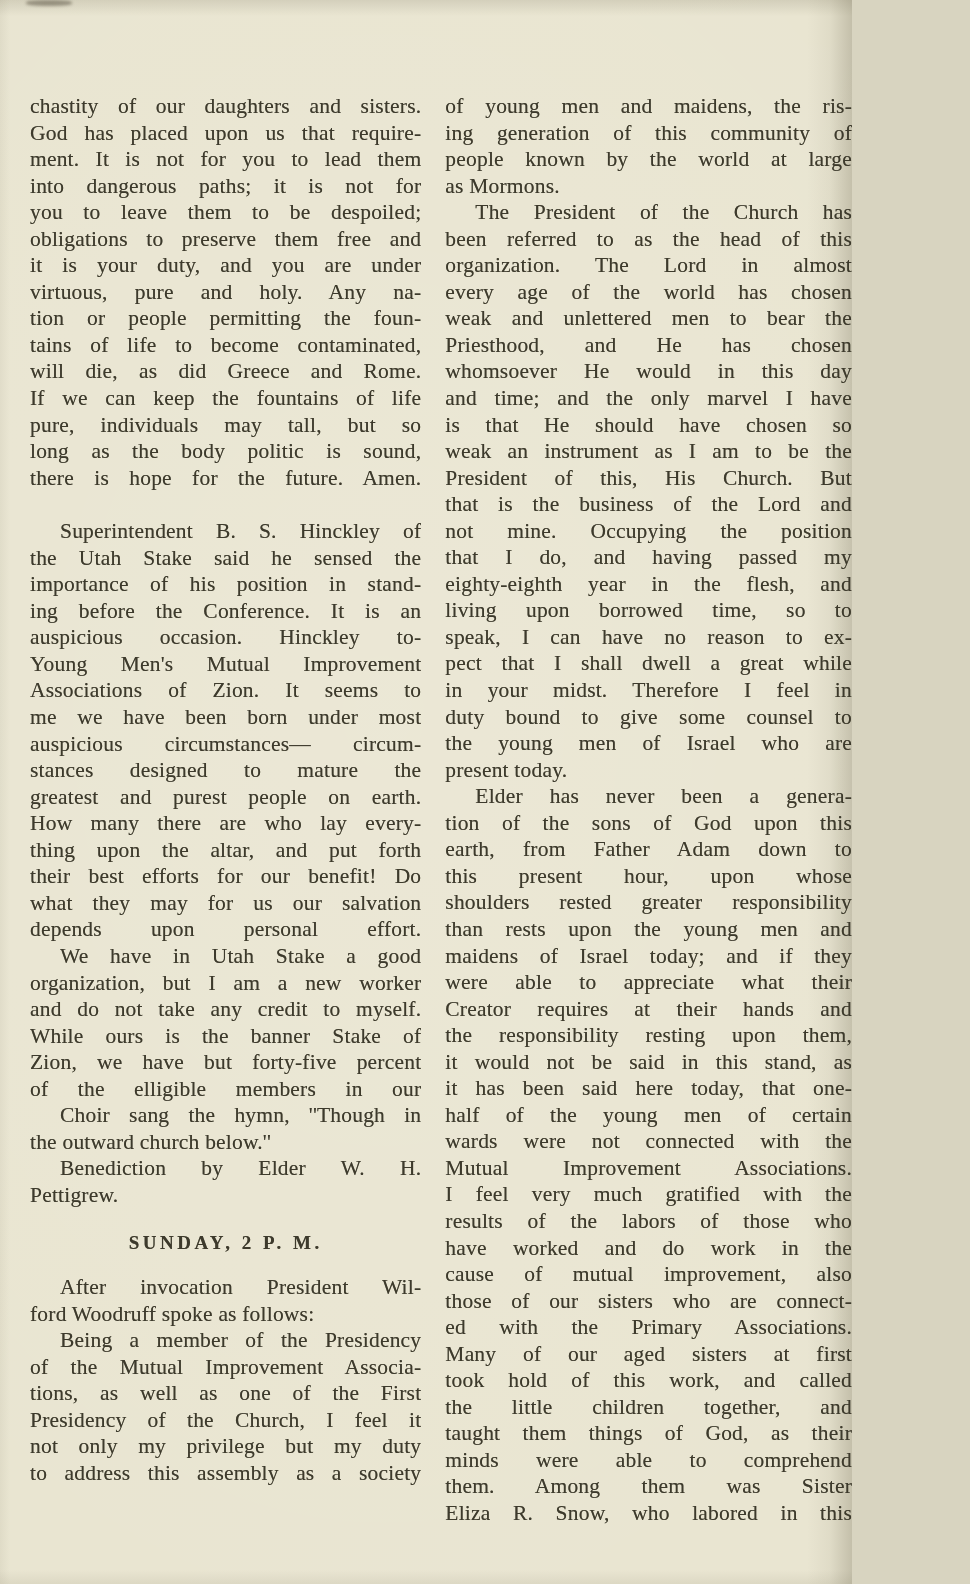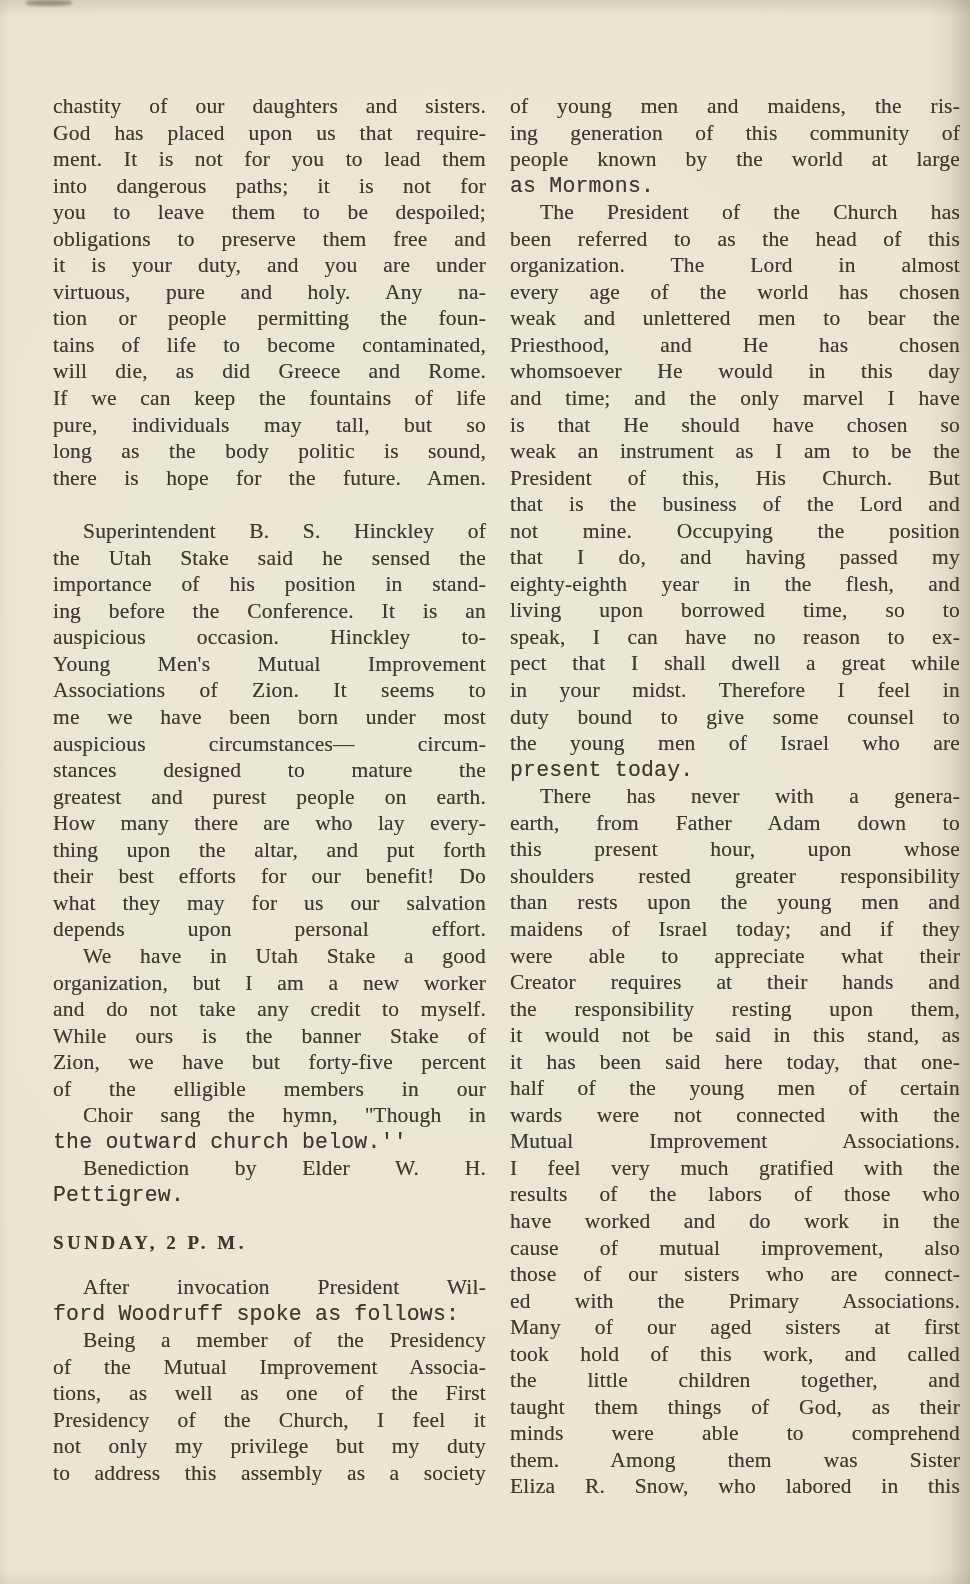--- a/index.html
+++ b/index.html
@@ -8,31 +8,30 @@
     --edge:#b7b29a;
   }
   *{margin:0;padding:0;box-sizing:border-box;}
   html,body{width:970px;}
   body{
     font-family:"Liberation Serif","DejaVu Serif",serif;
     background:#d8d4c0;
   }
   .page{
     position:relative;
-    width:970px;height:1584px;
+    width:852px;height:1584px;
     background:var(--bg);
     background-image:
       radial-gradient(ellipse 120% 90% at 45% 45%, rgba(255,255,255,0.10), rgba(0,0,0,0) 70%),
       linear-gradient(to left, rgba(110,104,80,0.30), rgba(110,104,80,0.08) 22px, rgba(0,0,0,0) 45px),
       linear-gradient(to bottom, rgba(110,104,80,0.18), rgba(0,0,0,0) 16px),
       linear-gradient(to top, rgba(110,104,80,0.10), rgba(0,0,0,0) 14px),
       linear-gradient(to right, rgba(110,104,80,0.08), rgba(0,0,0,0) 10px);
     overflow:hidden;
     color:var(--ink);
-    padding-left:23px;
   }
   .smudge{
     position:absolute;left:26px;top:0;width:46px;height:6px;
     background:rgba(70,64,48,0.45);
     filter:blur(1.5px);
     border-radius:40%;
   }
   .columns{
     display:flex;
     padding:93px 0 0 30px;
@@ -49,24 +48,24 @@
   .para.gap{margin-top:27px;font-family:Liberation Serif, serif;}
   .line{
     text-align:justify;
     text-align-last:justify;
     white-space:nowrap;
     overflow:hidden;
   }
   .line.rag{
     text-align:left;
     text-align-last:left;
-    font-family:Liberation Mono, monospace;
   }
   .para.indent .line:first-child{text-indent:30px;}
   .heading{
+    text-align:center;
     font-size:19px;
     letter-spacing:3.5px;
     margin:22px 0 17px 0;
     font-weight:bold;
     font-variant:small-caps;
   }
 </style>
 </head>
 <body>
 
@@ -164,21 +163,22 @@
           <div class="line">eighty-eighth year in the flesh, and</div>
           <div class="line">living upon borrowed time, so to</div>
           <div class="line">speak, I can have no reason to ex-</div>
           <div class="line">pect that I shall dwell a great while</div>
           <div class="line">in your midst. Therefore I feel in</div>
           <div class="line">duty bound to give some counsel to</div>
           <div class="line">the young men of Israel who are</div>
           <div class="line rag">present today.</div>
         </div>
         <div class="para indent">
-          <div class="line">There has never with a genera-</div>
+          <div class="line">Elder has never been a genera-</div>
+          <div class="line">tion of the sons of God upon this</div>
           <div class="line">earth, from Father Adam down to</div>
           <div class="line">this present hour, upon whose</div>
           <div class="line">shoulders rested greater responsibility</div>
           <div class="line">than rests upon the young men and</div>
           <div class="line">maidens of Israel today; and if they</div>
           <div class="line">were able to appreciate what their</div>
           <div class="line">Creator requires at their hands and</div>
           <div class="line">the responsibility resting upon them,</div>
           <div class="line">it would not be said in this stand, as</div>
           <div class="line">it has been said here today, that one-</div>

